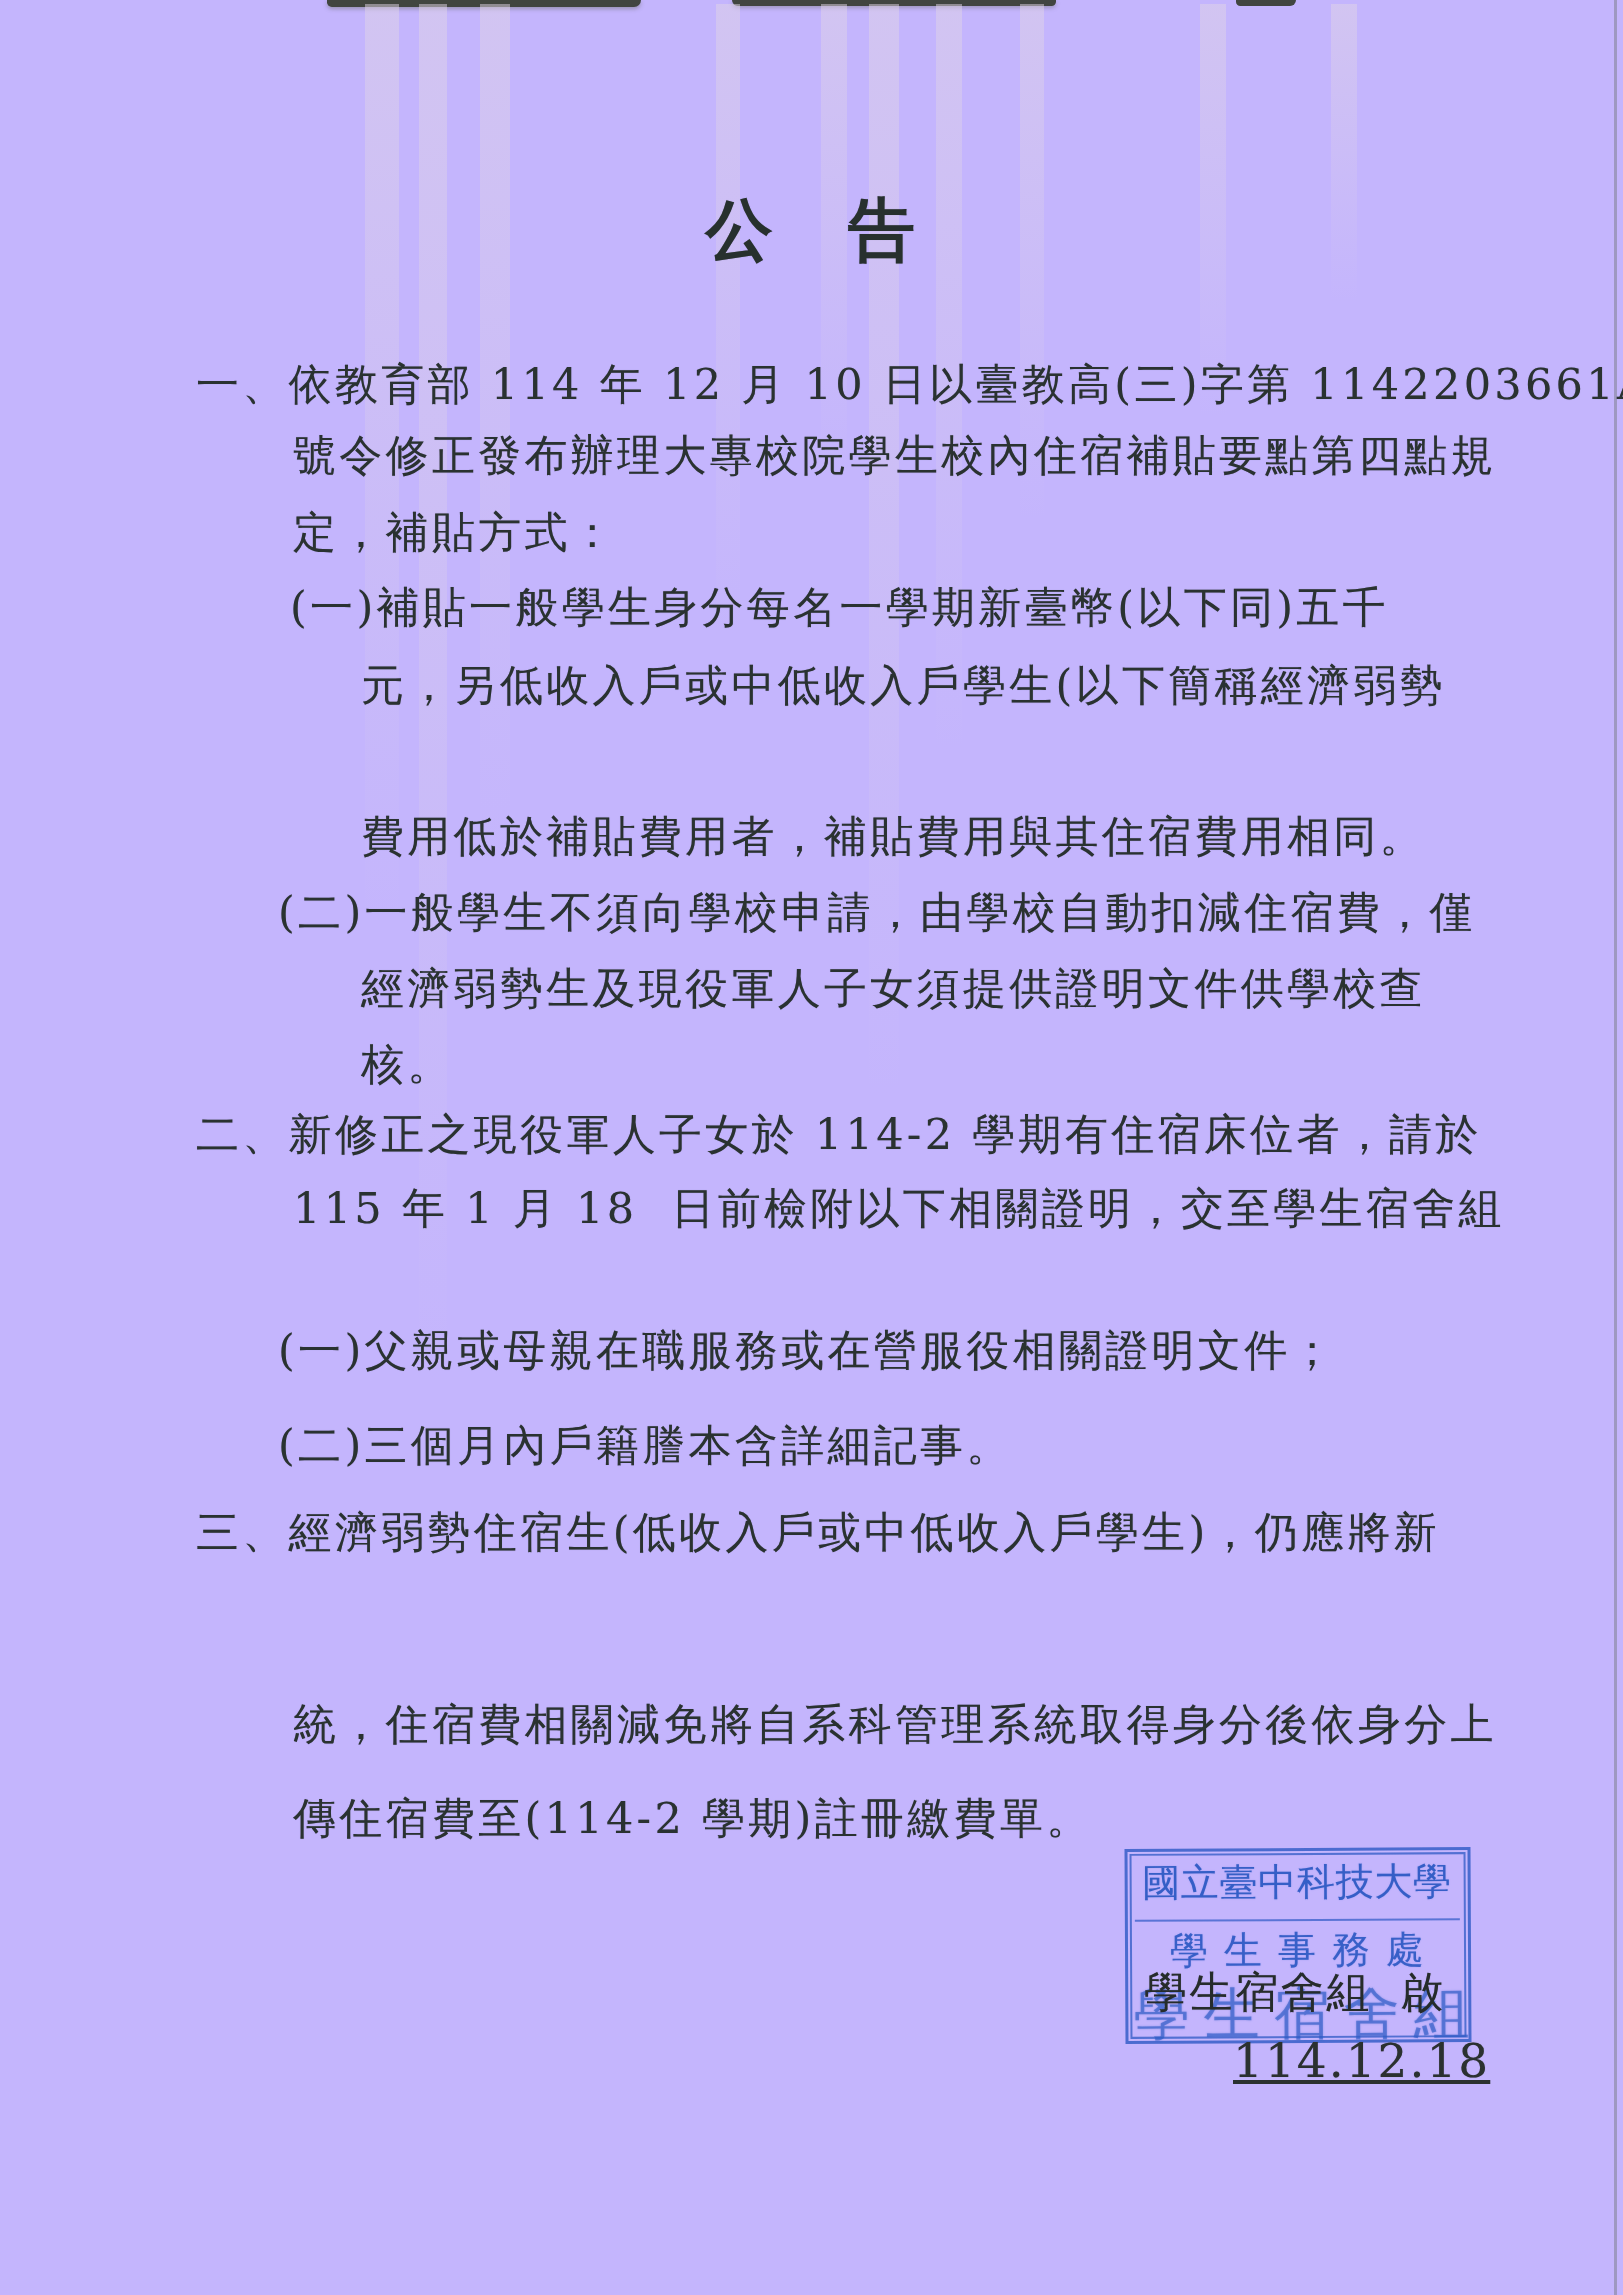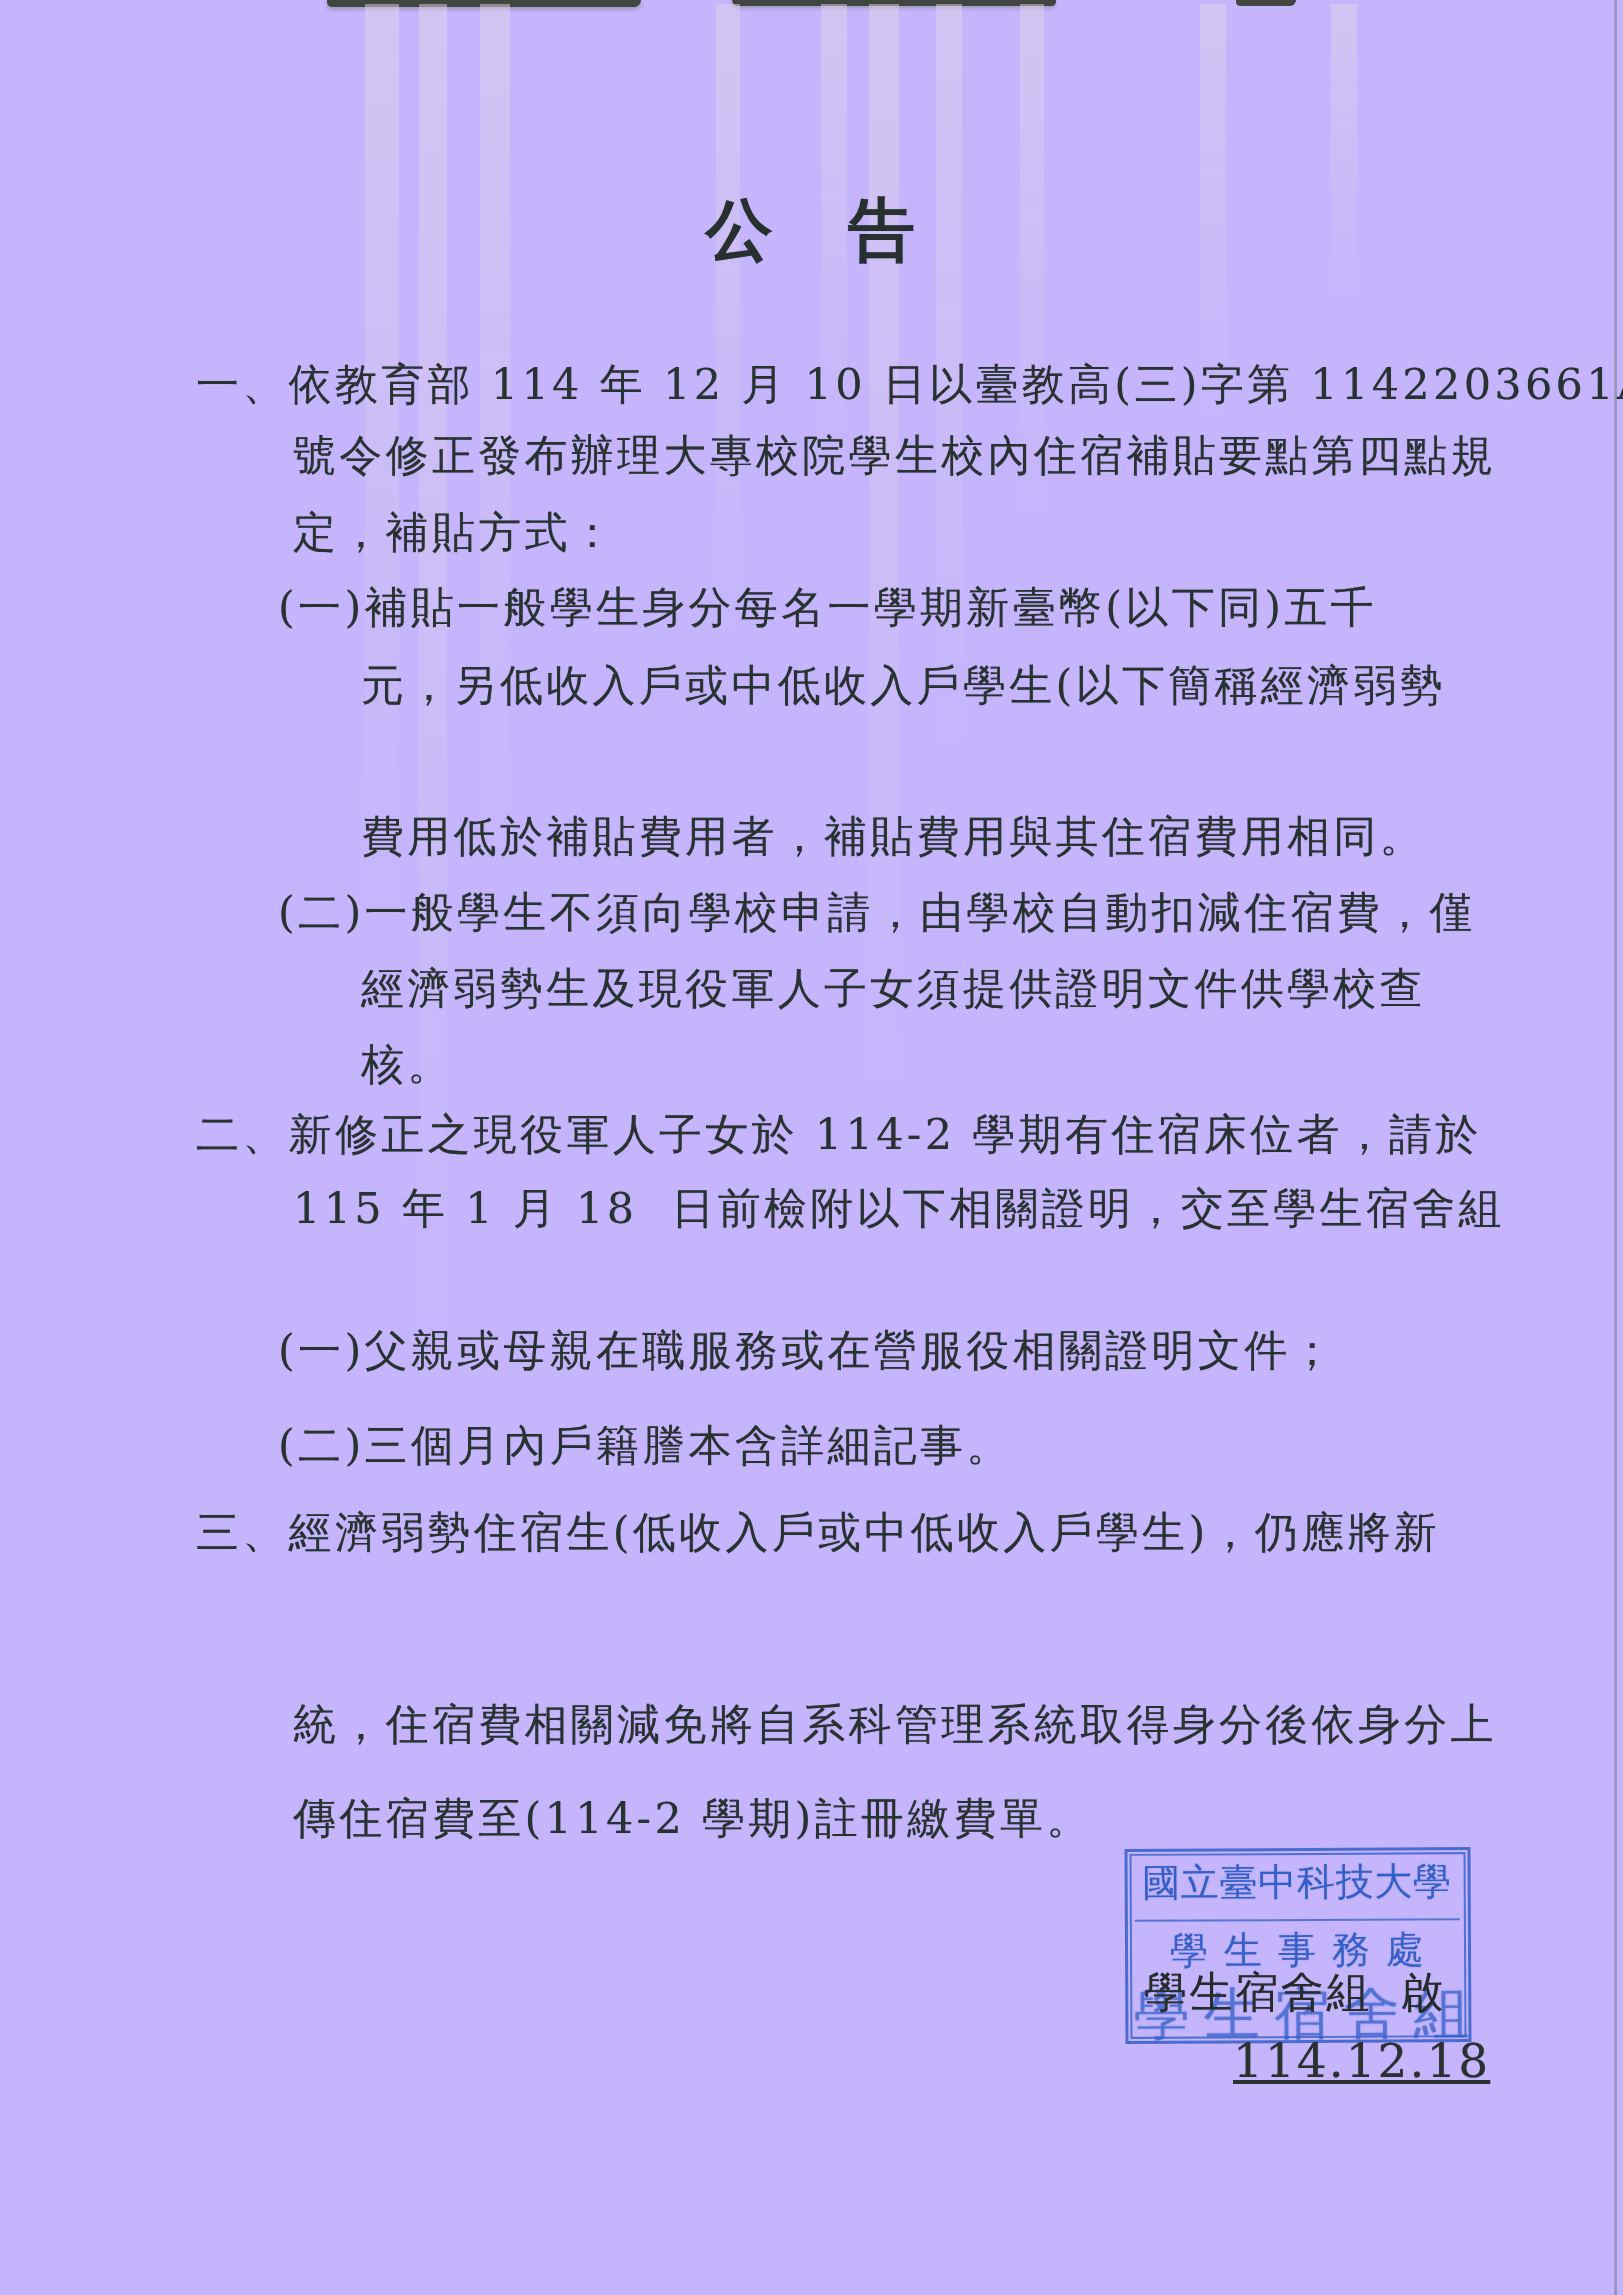--- a/index.html
+++ b/index.html
@@ -90,21 +90,21 @@
   <div class="streak" style="left:1020px;width:23.6px;height:589px"></div>
   <div class="streak" style="left:1200px;width:26px;height:471px"></div>
   <div class="streak" style="left:1331px;width:26px;height:340px"></div>
   <div class="right-edge"></div>
 
   <div class="doc-title">公 告</div>
 
   <div class="ln" style="top:361px;left:196px">一、依教育部 114 年 12 月 10 日以臺教高(三)字第 1142203661A</div>
   <div class="ln" style="top:432px;left:293px">號令修正發布辦理大專校院學生校內住宿補貼要點第四點規</div>
   <div class="ln" style="top:509px;left:293px">定，補貼方式：</div>
-  <div class="ln" style="top:584px;left:278px">(一)補貼一般學生身分每名一學期新臺幣(以下同)五千</div>
+  <div class="ln" style="top:584px;left:290px">(一)補貼一般學生身分每名一學期新臺幣(以下同)五千</div>
   <div class="ln" style="top:662px;left:361px">元，另低收入戶或中低收入戶學生(以下簡稱經濟弱勢</div>
   <div class="ln" style="top:813px;left:361px">費用低於補貼費用者，補貼費用與其住宿費用相同。</div>
   <div class="ln" style="top:889px;left:278px">(二)一般學生不須向學校申請，由學校自動扣減住宿費，僅</div>
   <div class="ln" style="top:965px;left:361px">經濟弱勢生及現役軍人子女須提供證明文件供學校查</div>
   <div class="ln" style="top:1041px;left:361px">核。</div>
   <div class="ln" style="top:1111px;left:196px">二、新修正之現役軍人子女於 114-2 學期有住宿床位者，請於</div>
   <div class="ln" style="top:1185px;left:293px">115 年 1 月 18  日前檢附以下相關證明，交至學生宿舍組</div>
   <div class="ln" style="top:1327px;left:278px">(一)父親或母親在職服務或在營服役相關證明文件；</div>
   <div class="ln" style="top:1422px;left:278px">(二)三個月內戶籍謄本含詳細記事。</div>
   <div class="ln" style="top:1509px;left:196px">三、經濟弱勢住宿生(低收入戶或中低收入戶學生)，仍應將新</div>

